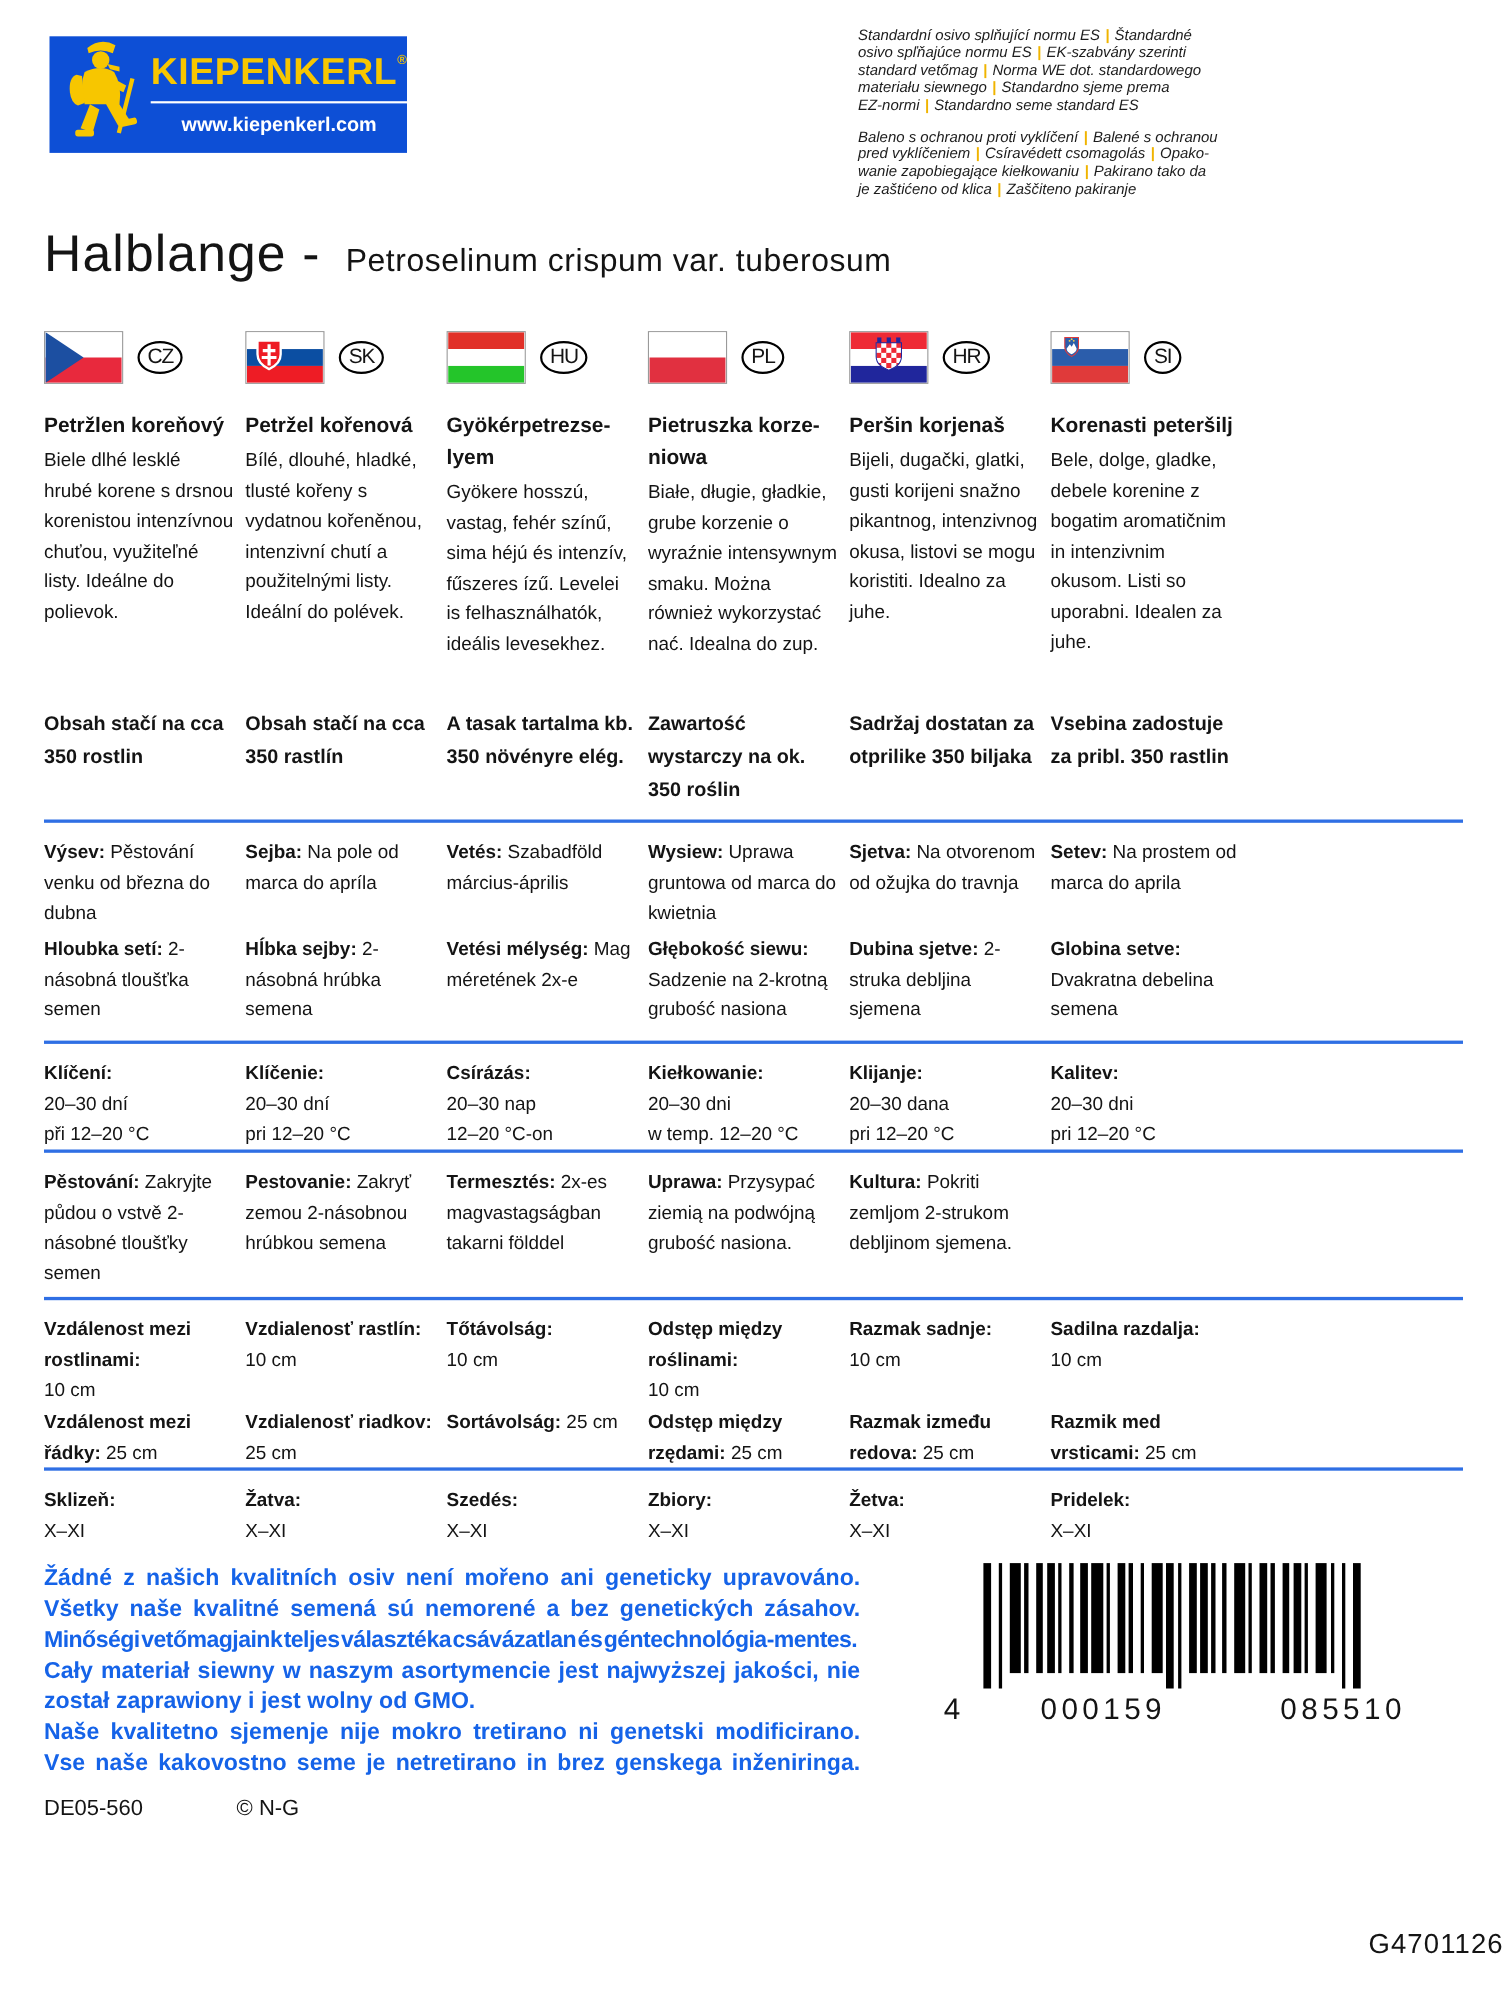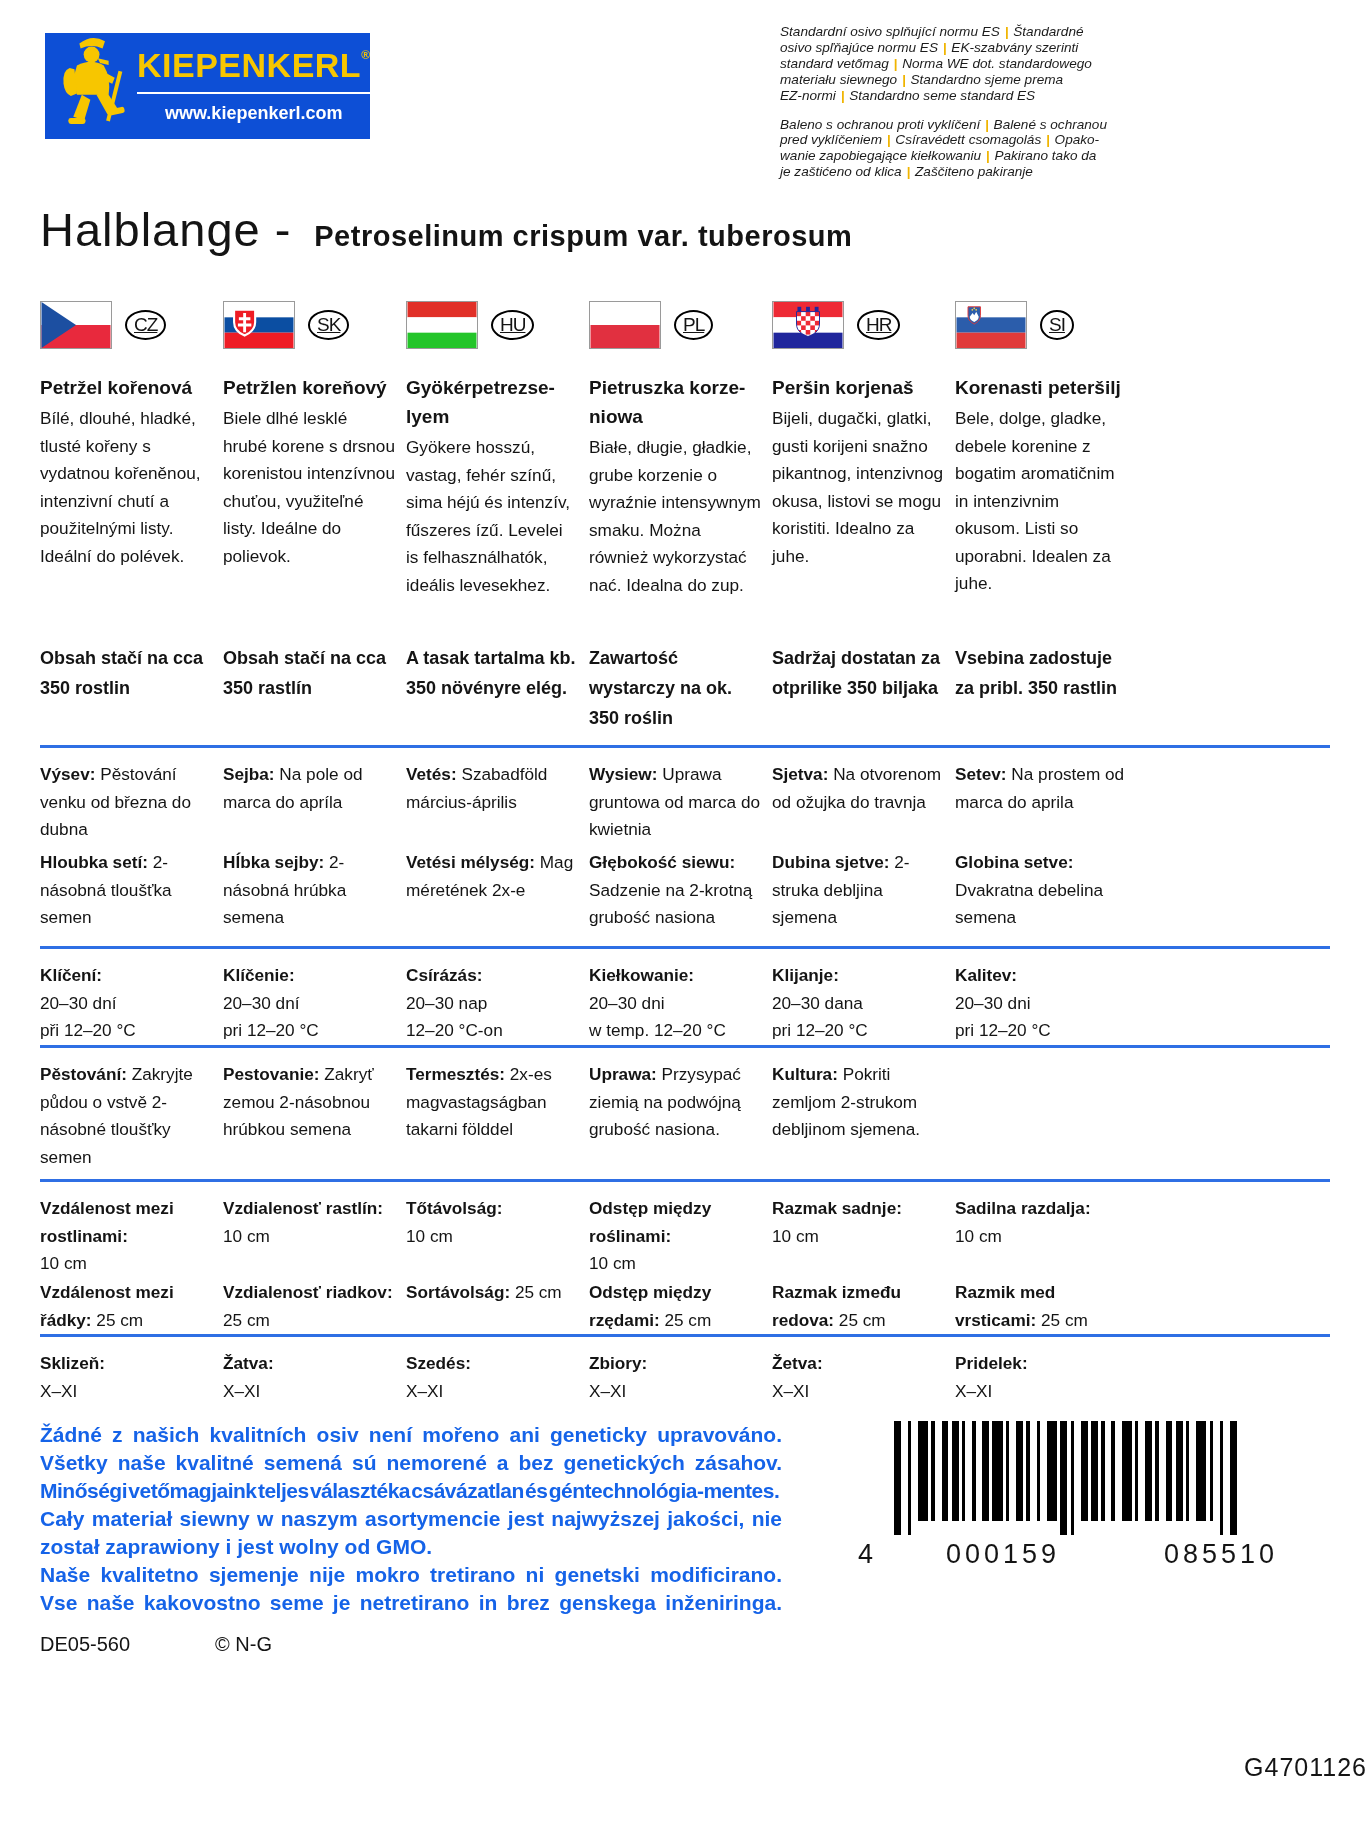--- a/index.html
+++ b/index.html
@@ -23,31 +23,31 @@
   .site{color:#fff; font-weight:bold; font-size:18px; text-align:center;}
 
   .notes{position:absolute; left:780px; top:24px; width:410px; font-style:italic;
          font-size:13.6px; line-height:15.9px; color:#1c1c1c;}
   .notes .para{margin-bottom:13px;}
   .notes .pipe{color:var(--pipe_yellow); font-weight:bold; padding:0 1px;}
 
   
   .title{margin:30px 0 0 40px; font-weight:normal; white-space:nowrap;}
   .title .name{font-size:47px; letter-spacing:1px; font-weight:500;}
-  .title .latin{font-size:29px; letter-spacing:.5px; margin-left:14px; font-weight:700;}
+  .title .latin{font-size:29px; letter-spacing:.5px; margin-left:14px; font-weight:400;}
 
   
   #table-area{margin-top:44px;}
   .grid-row{display:grid; grid-template-columns:repeat(6,172px); column-gap:11px; margin-left:40px;}
   .rule{height:3px; background:var(--rule_blue); margin:0 37px 0 40px;}
   .cell{font-size:17.2px; line-height:27.5px;}
   .cell p{margin:0;}
   .cell b{font-weight:bold;}
   .blk{display:block;}
-  .row-flags{height:58px; margin-top:44px; align-items:flex-start;text-decoration:underline;}
+  .row-flags{height:58px; margin-top:44px; align-items:flex-start;}
   .flagwrap{display:flex; align-items:center; gap:13px;}
   .flag{width:72px; height:48px; border:1px solid #9a9a9a; display:block;}
   .badge{display:inline-block; border:2.5px solid #000; border-radius:50%;
          padding:2px 7px; font-size:19px; line-height:22px; letter-spacing:-1px;}
   .row-variety{min-height:270px; margin-top:14px;}
   .row-variety h3{font-size:19px; line-height:29px; font-weight:bold; margin:0 0 3px;}
   .row-content{min-height:102px;}
   .row-content p{font-size:18px; line-height:30px; font-weight:bold;}
   .row-sowing{min-height:198px; padding-top:13px;}
   .p-sow{min-height:88px;}
@@ -223,26 +223,26 @@
                 <circle cx="8.5" cy="3.2" r=".9" fill="#f6d24a"></circle>
                 <circle cx="6.5" cy="1.6" r=".9" fill="#f6d24a"></circle>
               </g>
             </svg>
             <span class="badge">SI</span>
           </div>
         </div>
       </div>
       <div class="grid-row row-variety">
         <div class="cell">
+          <h3>Petržlen koreňový</h3>
+          <p>Biele dlhé lesklé hrubé korene s drsnou korenistou intenzívnou chuťou, využiteľné listy. Ideálne do polievok.</p>
+        </div>
+        <div class="cell">
           <h3>Petržel kořenová</h3>
           <p>Bílé, dlouhé, hladké, tlusté kořeny s vydatnou kořeněnou, intenzivní chutí a použitelnými listy. Ideální do polévek.</p>
-        </div>
-        <div class="cell">
-          <h3>Petržlen koreňový</h3>
-          <p>Biele dlhé lesklé hrubé korene s drsnou korenistou intenzívnou chuťou, využiteľné listy. Ideálne do polievok.</p>
         </div>
         <div class="cell">
           <h3>Gyökérpetrezse­lyem</h3>
           <p>Gyökere hosszú, vastag, fehér színű, sima héjú és intenzív, fűszeres ízű. Levelei is felhasználhatók, ideális levesekhez.</p>
         </div>
         <div class="cell">
           <h3>Pietruszka korze­niowa</h3>
           <p>Białe, długie, gładkie, grube korzenie o wyraźnie intensywnym smaku. Można również wykorzystać nać. Idealna do zup.</p>
         </div>
         <div class="cell">

